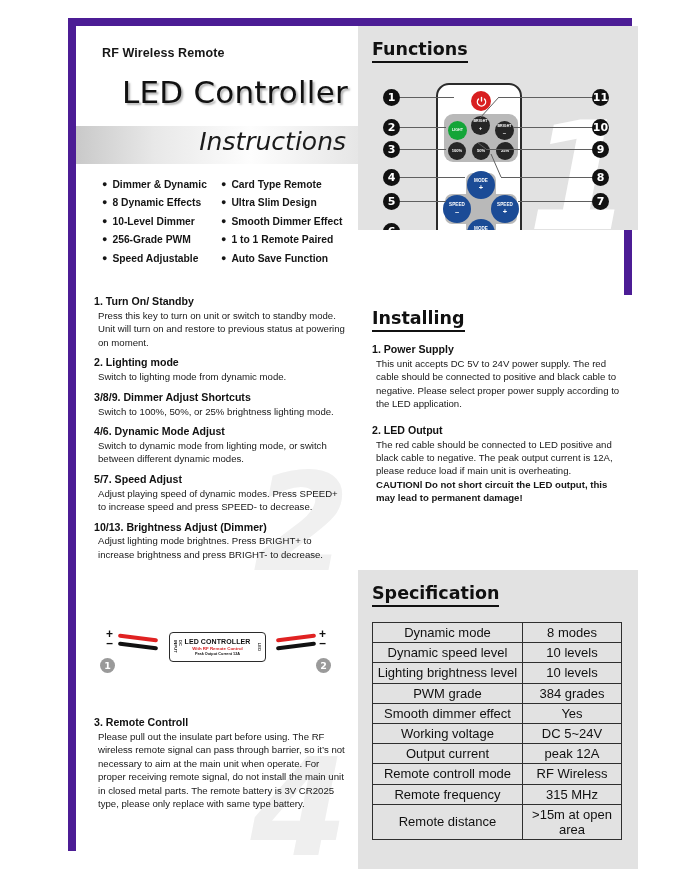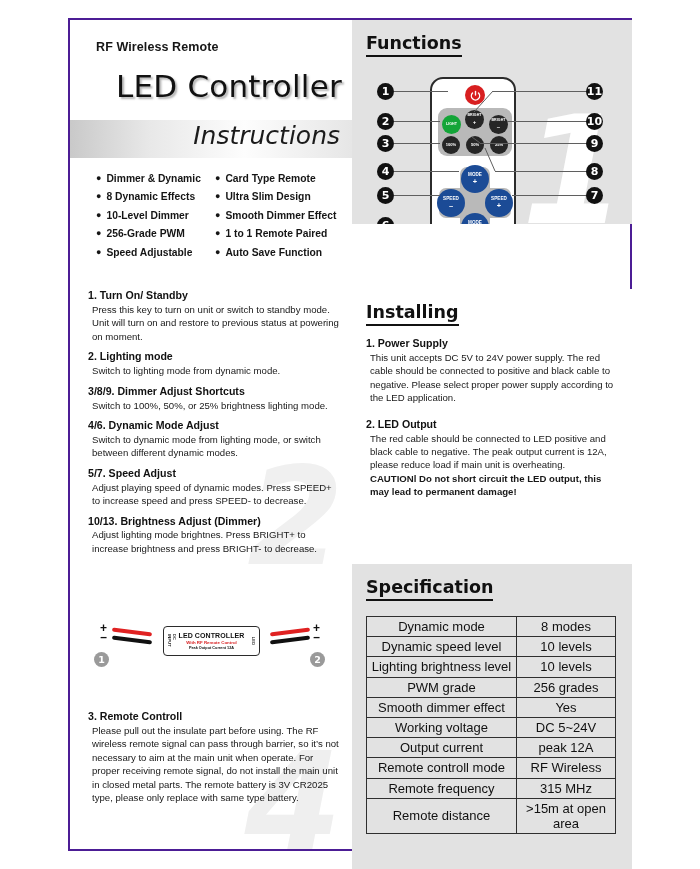--- a/index.html
+++ b/index.html
@@ -8,21 +8,21 @@
     background: #ffffff;
     font-family: "Liberation Sans", sans-serif;
     overflow: hidden;
   }
   .page { position: relative; width: 700px; height: 869px; background:#fff; }
 
   
   .frame {
     position: absolute; left: 68px; top: 18px;
     width: 564px; height: 833px;
-    border: 2px solid #4c1d95;
+    border: 8px solid #4c1d95;
     background: #fff;
   }
 
   
   .panel { position: absolute; overflow: hidden; }
   .p-gray { background: #e2e2e2; }
   .p-white { background: #ffffff; }
 
   .pn-tl { left: 0px;   top: 0px;   width: 282px; height: 269px; }
   .pn-tr { left: 282px; top: 0px;   width: 280px; height: 204px; }
@@ -447,21 +447,21 @@
           <tr>
             <td class="k">Dynamic speed level</td>
             <td>10 levels</td>
           </tr>
           <tr>
             <td class="k">Lighting brightness level</td>
             <td>10 levels</td>
           </tr>
           <tr>
             <td class="k">PWM grade</td>
-            <td>256 grades</td>
+            <td>384 grades</td>
           </tr>
           <tr>
             <td class="k">Smooth dimmer effect</td>
             <td>Yes</td>
           </tr>
           <tr>
             <td class="k">Working voltage</td>
             <td>DC 5~24V</td>
           </tr>
           <tr>

